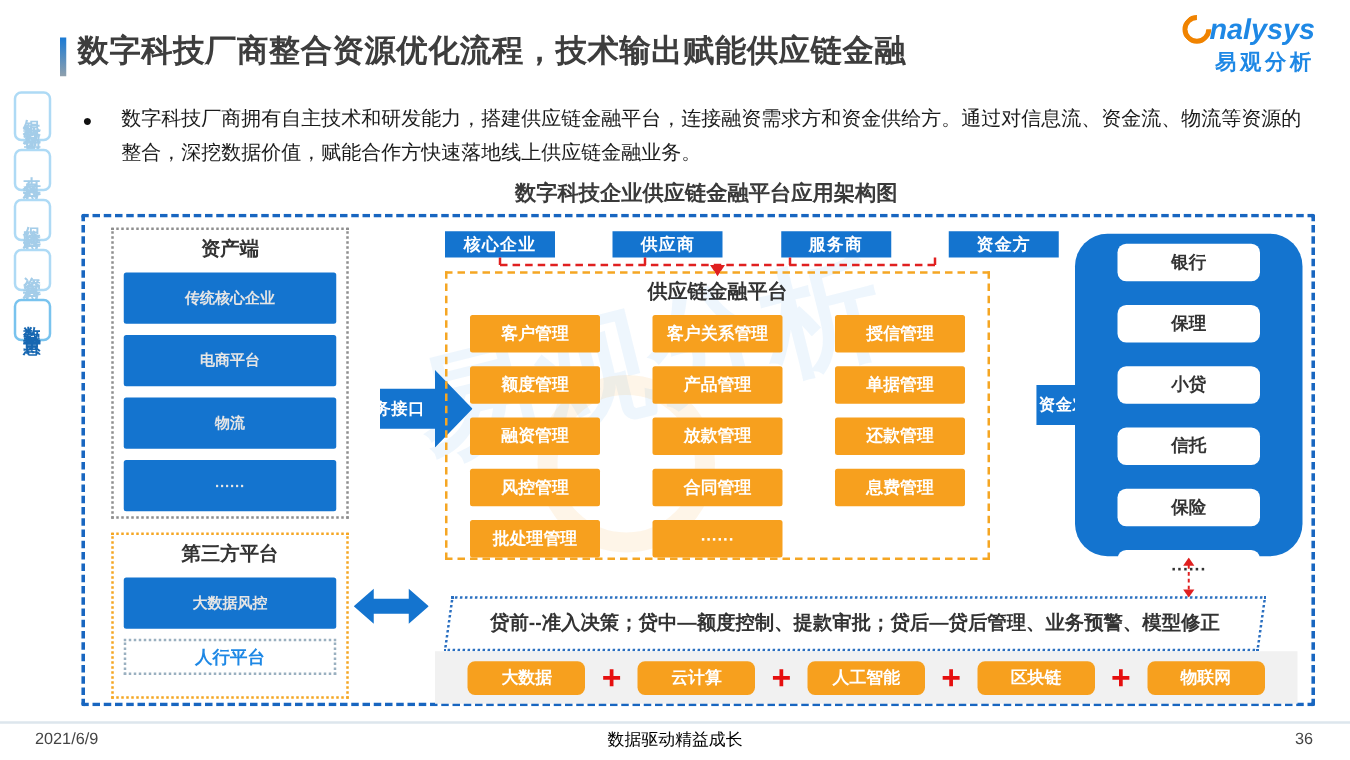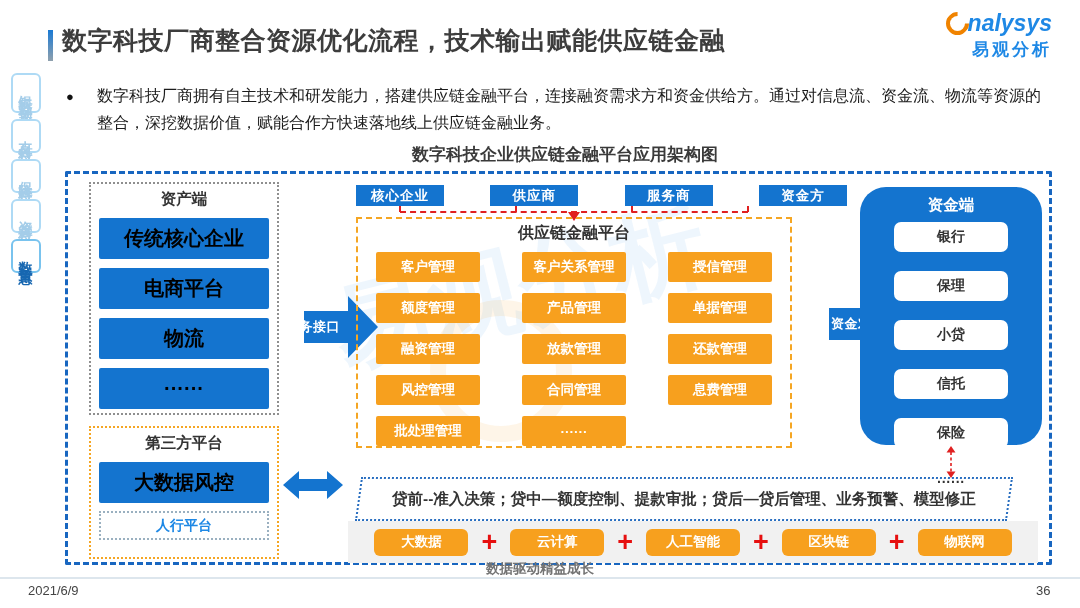--- a/index.html
+++ b/index.html
@@ -37,21 +37,21 @@
   .watermark{left:330px;top:225px;z-index:0;font-size:95px;font-weight:bold;white-space:nowrap;
              color:rgba(125,185,240,.13);transform:rotate(-14deg);pointer-events:none;}
   .wm-ring{left:430px;top:300px;z-index:0;width:110px;height:110px;border-radius:50%;
            border:16px solid rgba(247,160,30,.10);pointer-events:none;}
 
   
   .panel-title{text-align:center;font-size:15.5px;font-weight:bold;color:#333;}
   .asset{left:89px;top:182px;width:190px;height:233px;border:2px dotted #8f8f8f;box-sizing:border-box;padding-top:5px;}
   .asset .panel-title{margin-bottom:8px;}
   .vlist{display:flex;flex-direction:column;gap:9px;padding:0 8px;}
-  .blue-box{height:41px;background:#1474cf;color:#000000;font-size:20px;font-weight:bold;
+  .blue-box{height:41px;background:#1474cf;color:#e5e5e5;font-size:12px;font-weight:bold;
             display:flex;align-items:center;justify-content:center;border-radius:2px;}
   .third{left:89px;top:426px;width:190px;height:133px;border:2px dotted #f5a623;box-sizing:border-box;padding:5px 8px 0;}
   .third .panel-title{margin-bottom:8px;}
   .dotted-box{margin-top:8px;height:29px;border:2px dotted #9ab0c0;color:#1e88e5;font-size:14px;font-weight:bold;
               display:flex;align-items:center;justify-content:center;background:#fff;box-sizing:border-box;}
 
   
   .arrow-wrap{width:74px;height:62px;}
   .arrow-label{position:absolute;left:0;top:50%;transform:translateY(-50%);width:58px;text-align:center;
                color:#fff;font-size:13px;font-weight:bold;letter-spacing:.5px;}
@@ -95,21 +95,21 @@
   .tech{left:348px;top:521px;width:690px;height:42px;background:#f1f1f1;display:flex;align-items:center;justify-content:center;}
   .tech-item{display:flex;align-items:center;}
   .plus{color:#e60f0f;font-size:27px;font-weight:bold;line-height:1;margin:0 13px;}
   .tech-item:first-child .plus{display:none;}
   .pill{width:94px;height:27px;background:#f7a01e;border-radius:6px;color:#fff;font-size:13.5px;font-weight:bold;
         display:flex;align-items:center;justify-content:center;}
 
   
   .footer-rule{left:0;top:577px;width:1080px;height:0;border-top:2px solid #dde6ed;}
   .f-date{left:28px;top:583px;font-size:13px;color:#444;}
-  .f-motto{left:0;top:560px;width:1080px;text-align:center;font-size:13.5px;color:#737373;font-weight:bold;}
+  .f-motto{left:0;top:583px;width:1080px;text-align:center;font-size:13.5px;color:#000000;}
   .f-page{left:1036px;top:583px;font-size:13px;color:#444;}
 </style>
 </head>
 <body>
 
 <div class="canvas">
 
   <div class="watermark">易观分析</div>
   <div class="wm-ring"></div>
 
@@ -202,21 +202,20 @@
   </div>
 
   <div class="arrow-wrap fund-arrow">
     <svg width="74" height="62" viewBox="0 0 74 62">
         <polygon points="0,15 44,15 44,0 74,31 44,62 44,47 0,47" fill="#1474cf"></polygon>
       </svg>
     <span class="arrow-label">资金对接</span>
   </div>
 
   <div class="fund">
-    <div class="panel-title">资金端</div>
     <div class="fund-list">
         <div class="white-box">银行</div>
         <div class="white-box">保理</div>
         <div class="white-box">小贷</div>
         <div class="white-box">信托</div>
         <div class="white-box">保险</div>
         <div class="white-box">······</div>
       </div>
   </div>
 

